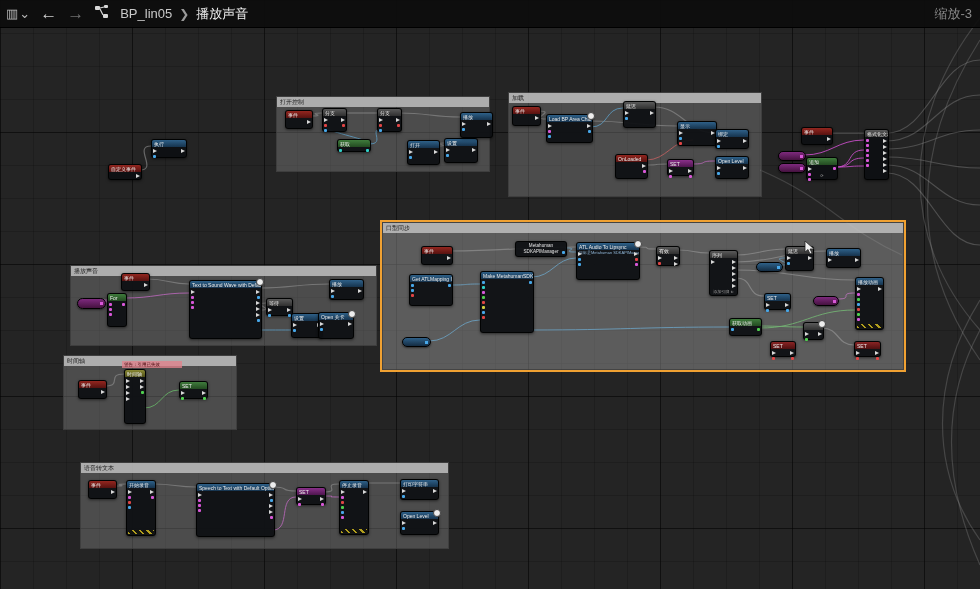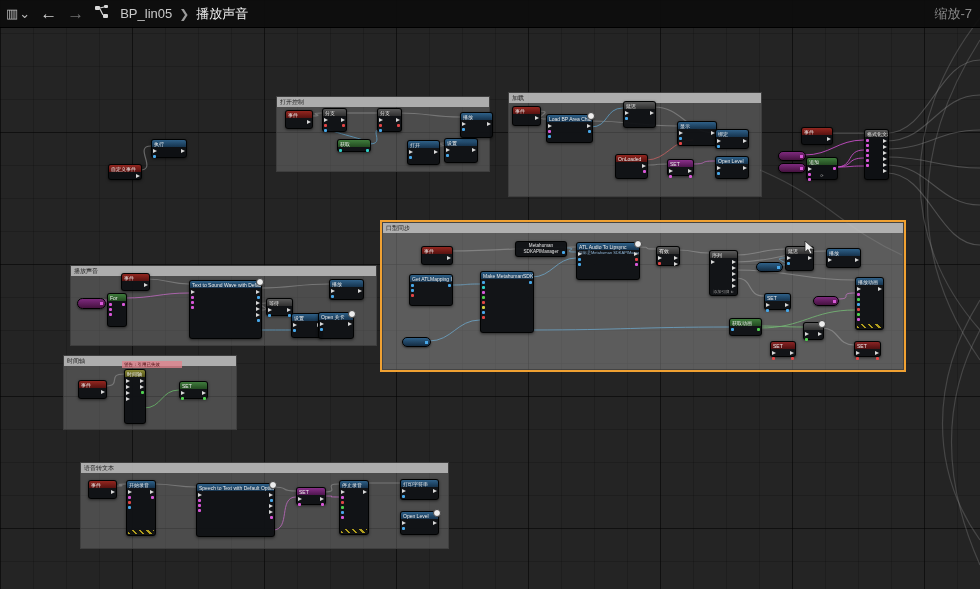--- a/index.html
+++ b/index.html
@@ -858,18 +858,18 @@
         <path d="M6 3 L10 2 M6 4 L9 10" stroke="#d8d8d8" stroke-width="1.2" fill="none"></path>
       </svg>
     </span>
     <span class="crumb">
       <span class="asset">BP_lin05</span>
       <span class="sep">❯</span>
       <span class="graph">播放声音</span>
     </span>
   </div>
 
-  <div class="zoomlbl">缩放-7</div>
+  <div class="zoomlbl">缩放-3</div>
 
   <svg class="cursor" style="left:804px;top:240px" width="12" height="16" viewBox="0 0 12 16">
     <path d="M1,1 L1,12 L4,9.5 L6,14 L8,13 L6,9 L10,9 Z" fill="#f2f2f2" stroke="#222" stroke-width="0.8"></path>
   </svg>
 </div>
 
 </body></html>

